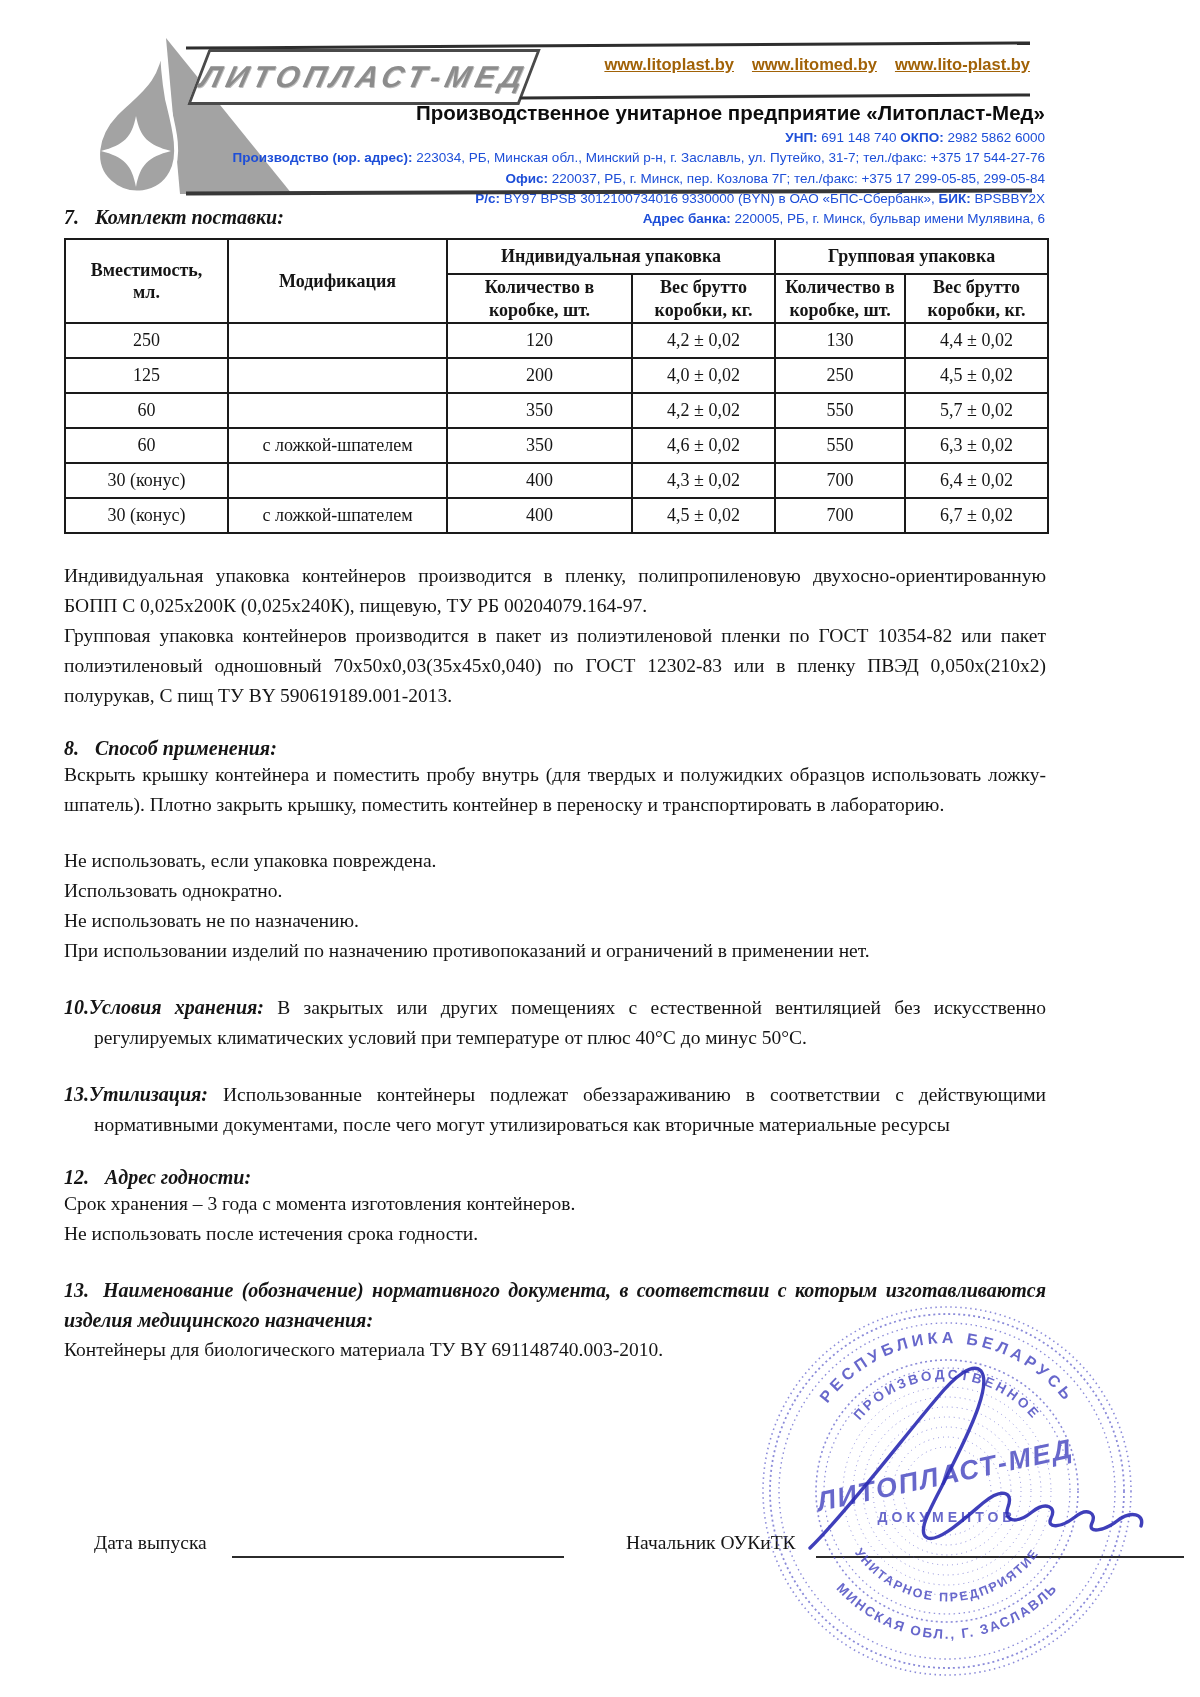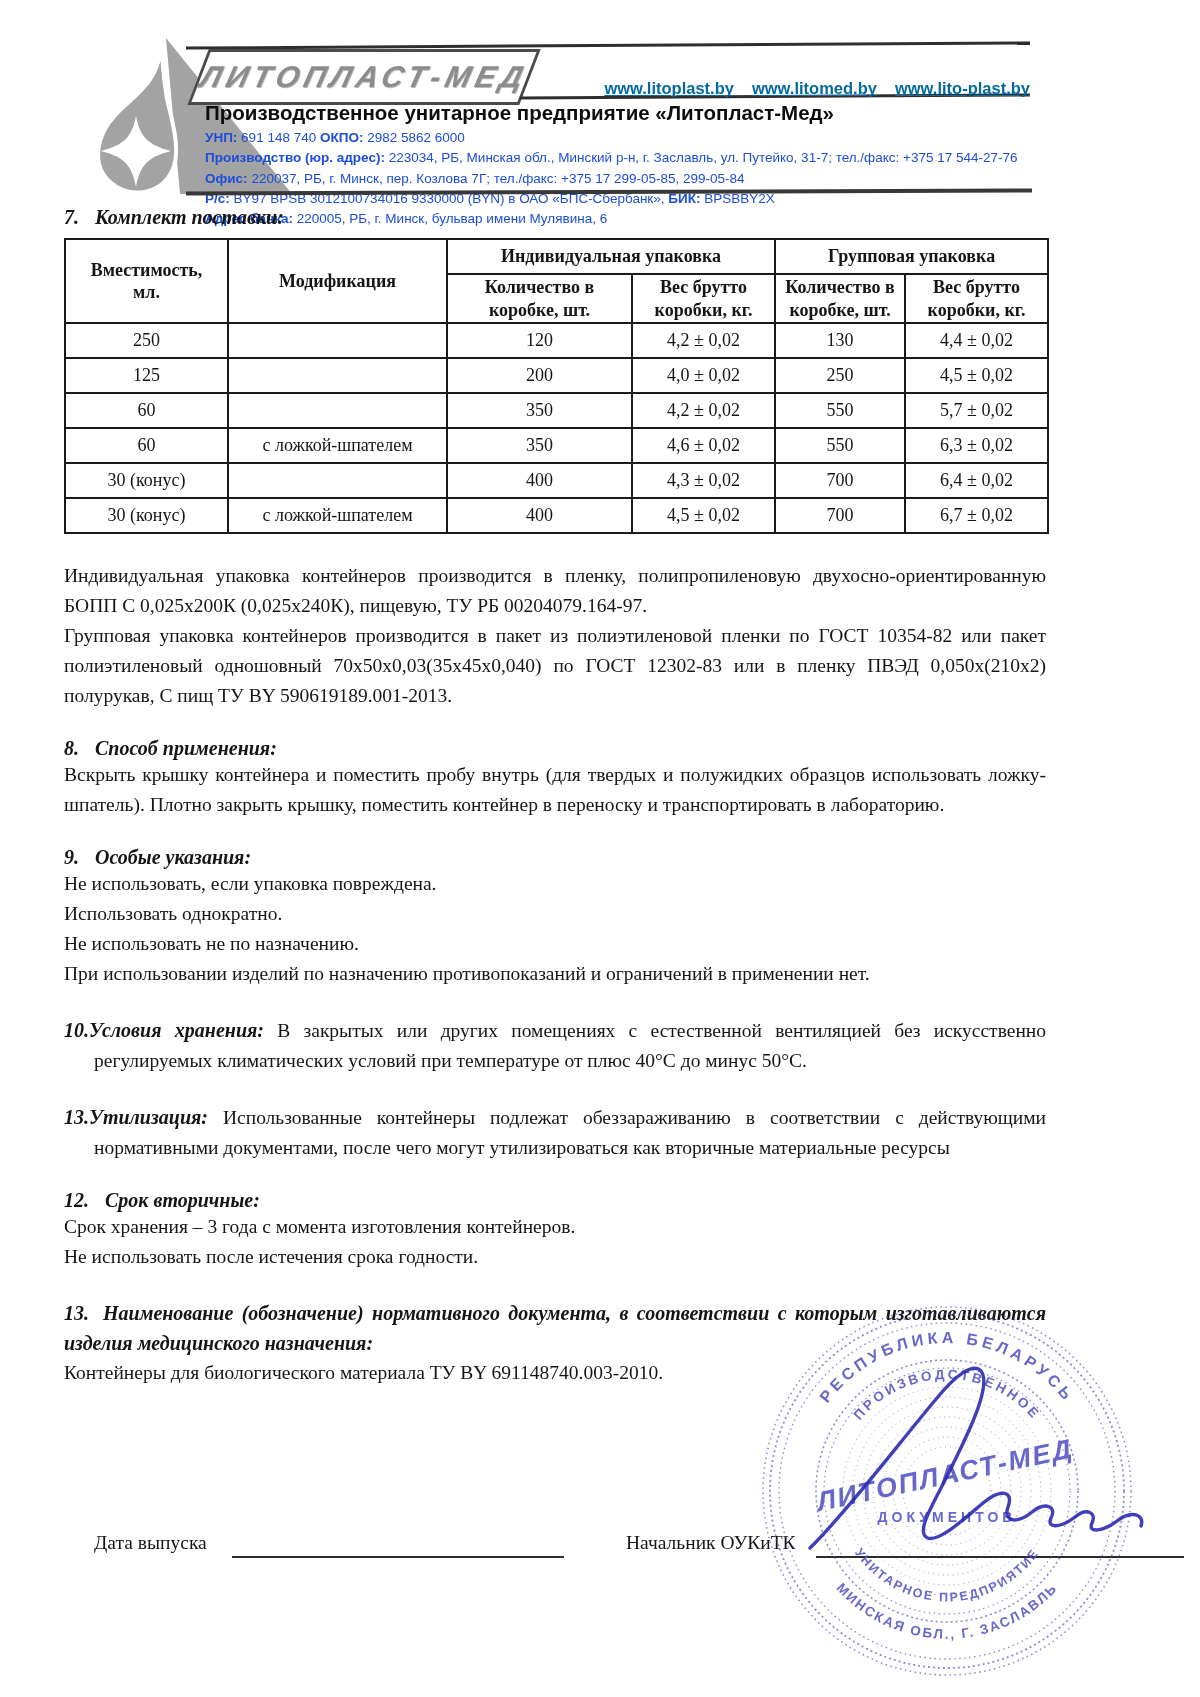--- a/index.html
+++ b/index.html
@@ -9,23 +9,23 @@
 
   
   #banner-top-line{left:186px;top:44px;width:844px;height:3px;background:#2e2e2e;transform:rotate(-0.35deg);}
   #banner-bottom-line{left:520px;top:95px;width:510px;height:3px;background:#2e2e2e;transform:rotate(-0.35deg);}
   #logo-plate{left:198px;top:49px;width:326px;height:50px;border:3px solid #4a4a4a;
               transform:skewX(-21deg);display:flex;align-items:center;justify-content:center;background:#fff;}
   #logo-plate .plate-text{transform:skewX(8deg);font-family:"Liberation Sans",sans-serif;
       font-weight:bold;font-style:italic;font-size:30px;letter-spacing:5px;color:#8c8c8c;
       text-shadow:1px 1px 0 #bdbdbd;white-space:nowrap;}
   #websites{left:592px;top:55px;width:438px;display:flex;gap:18px;justify-content:flex-end;
-      font-family:"Liberation Sans",sans-serif;font-weight:bold;font-size:16.5px;color:#0369a1;margin-top:24px;}
+      font-family:"Liberation Sans",sans-serif;font-weight:bold;font-size:16.5px;color:#a16207;}
   #websites .site{text-decoration:underline;white-space:nowrap;}
-  #company-info{left:205px;top:101px;width:840px;text-align:left;font-family:"Liberation Sans",sans-serif;}
+  #company-info{left:205px;top:101px;width:840px;text-align:right;font-family:"Liberation Sans",sans-serif;}
   #company-title{font-size:20.5px;font-weight:bold;color:#0d0d0d;margin-bottom:3px;}
   .info-line{font-size:13.5px;line-height:1.5;color:#1d4ed8;}
   .info-line .b{font-weight:bold;}
   #header-rule{left:186px;top:190px;width:846px;height:4px;background:#383838;transform:rotate(-0.2deg);}
 
   
   #doc-body{left:64px;top:206px;width:982px;}
   .sec-head{font-size:20px;font-weight:bold;font-style:italic;margin:0;}
   .sec-head .sec-num{margin-right:16px;}
   .sec{margin-top:26px;}
@@ -179,23 +179,20 @@
   </div>
 
   <div class="sec">
     <p class="sec-head">
       <span class="sec-num">8.</span><span>Способ применения:</span>
     </p>
     <p class="body-text">Вскрыть крышку контейнера и поместить пробу внутрь (для твердых и полужидких образцов использовать ложку-шпатель). Плотно закрыть крышку, поместить контейнер в переноску и транспортировать в лабораторию.</p>
   </div>
 
   <div class="sec">
-    <p class="sec-head">
-      <span class="sec-num">9.</span><span>Особые указания:</span>
-    </p>
     <p class="left-text pre">Не использовать, если упаковка повреждена.
 Использовать однократно.
 Не использовать не по назначению.
 При использовании изделий по назначению противопоказаний и ограничений в применении нет.</p>
   </div>
 
   <div class="sec">
     <p class="body-text inline-sec">
       <span class="sec-num">10.</span><span class="sec-title">Условия хранения:</span>
       <span>В закрытых или других помещениях с естественной вентиляцией без искусственно регулируемых климатических условий при температуре от плюс 40°С до минус 50°С.</span>
@@ -204,21 +201,21 @@
 
   <div class="sec">
     <p class="body-text inline-sec">
       <span class="sec-num">13.</span><span class="sec-title">Утилизация:</span>
       <span>Использованные контейнеры подлежат обеззараживанию в соответствии с действующими нормативными документами, после чего могут утилизироваться как вторичные материальные ресурсы</span>
     </p>
   </div>
 
   <div class="sec">
     <p class="sec-head">
-      <span class="sec-num">12.</span><span>Срок вторичные:</span>
+      <span class="sec-num">12.</span><span>Адрес годности:</span>
     </p>
     <p class="left-text pre">Срок хранения – 3 года с момента изготовления контейнеров.
 Не использовать после истечения срока годности.</p>
   </div>
 
   <div class="sec">
     <p class="body-text" style="font-weight:bold;font-style:italic;font-size:20px">
       <span class="sec-num" style="margin-right:14px">13.</span><span>Наименование (обозначение) нормативного документа, в соответствии с которым изготавливаются изделия медицинского назначения:</span>
     </p>
     <p class="left-text">Контейнеры для биологического материала ТУ BY 691148740.003-2010.</p>

